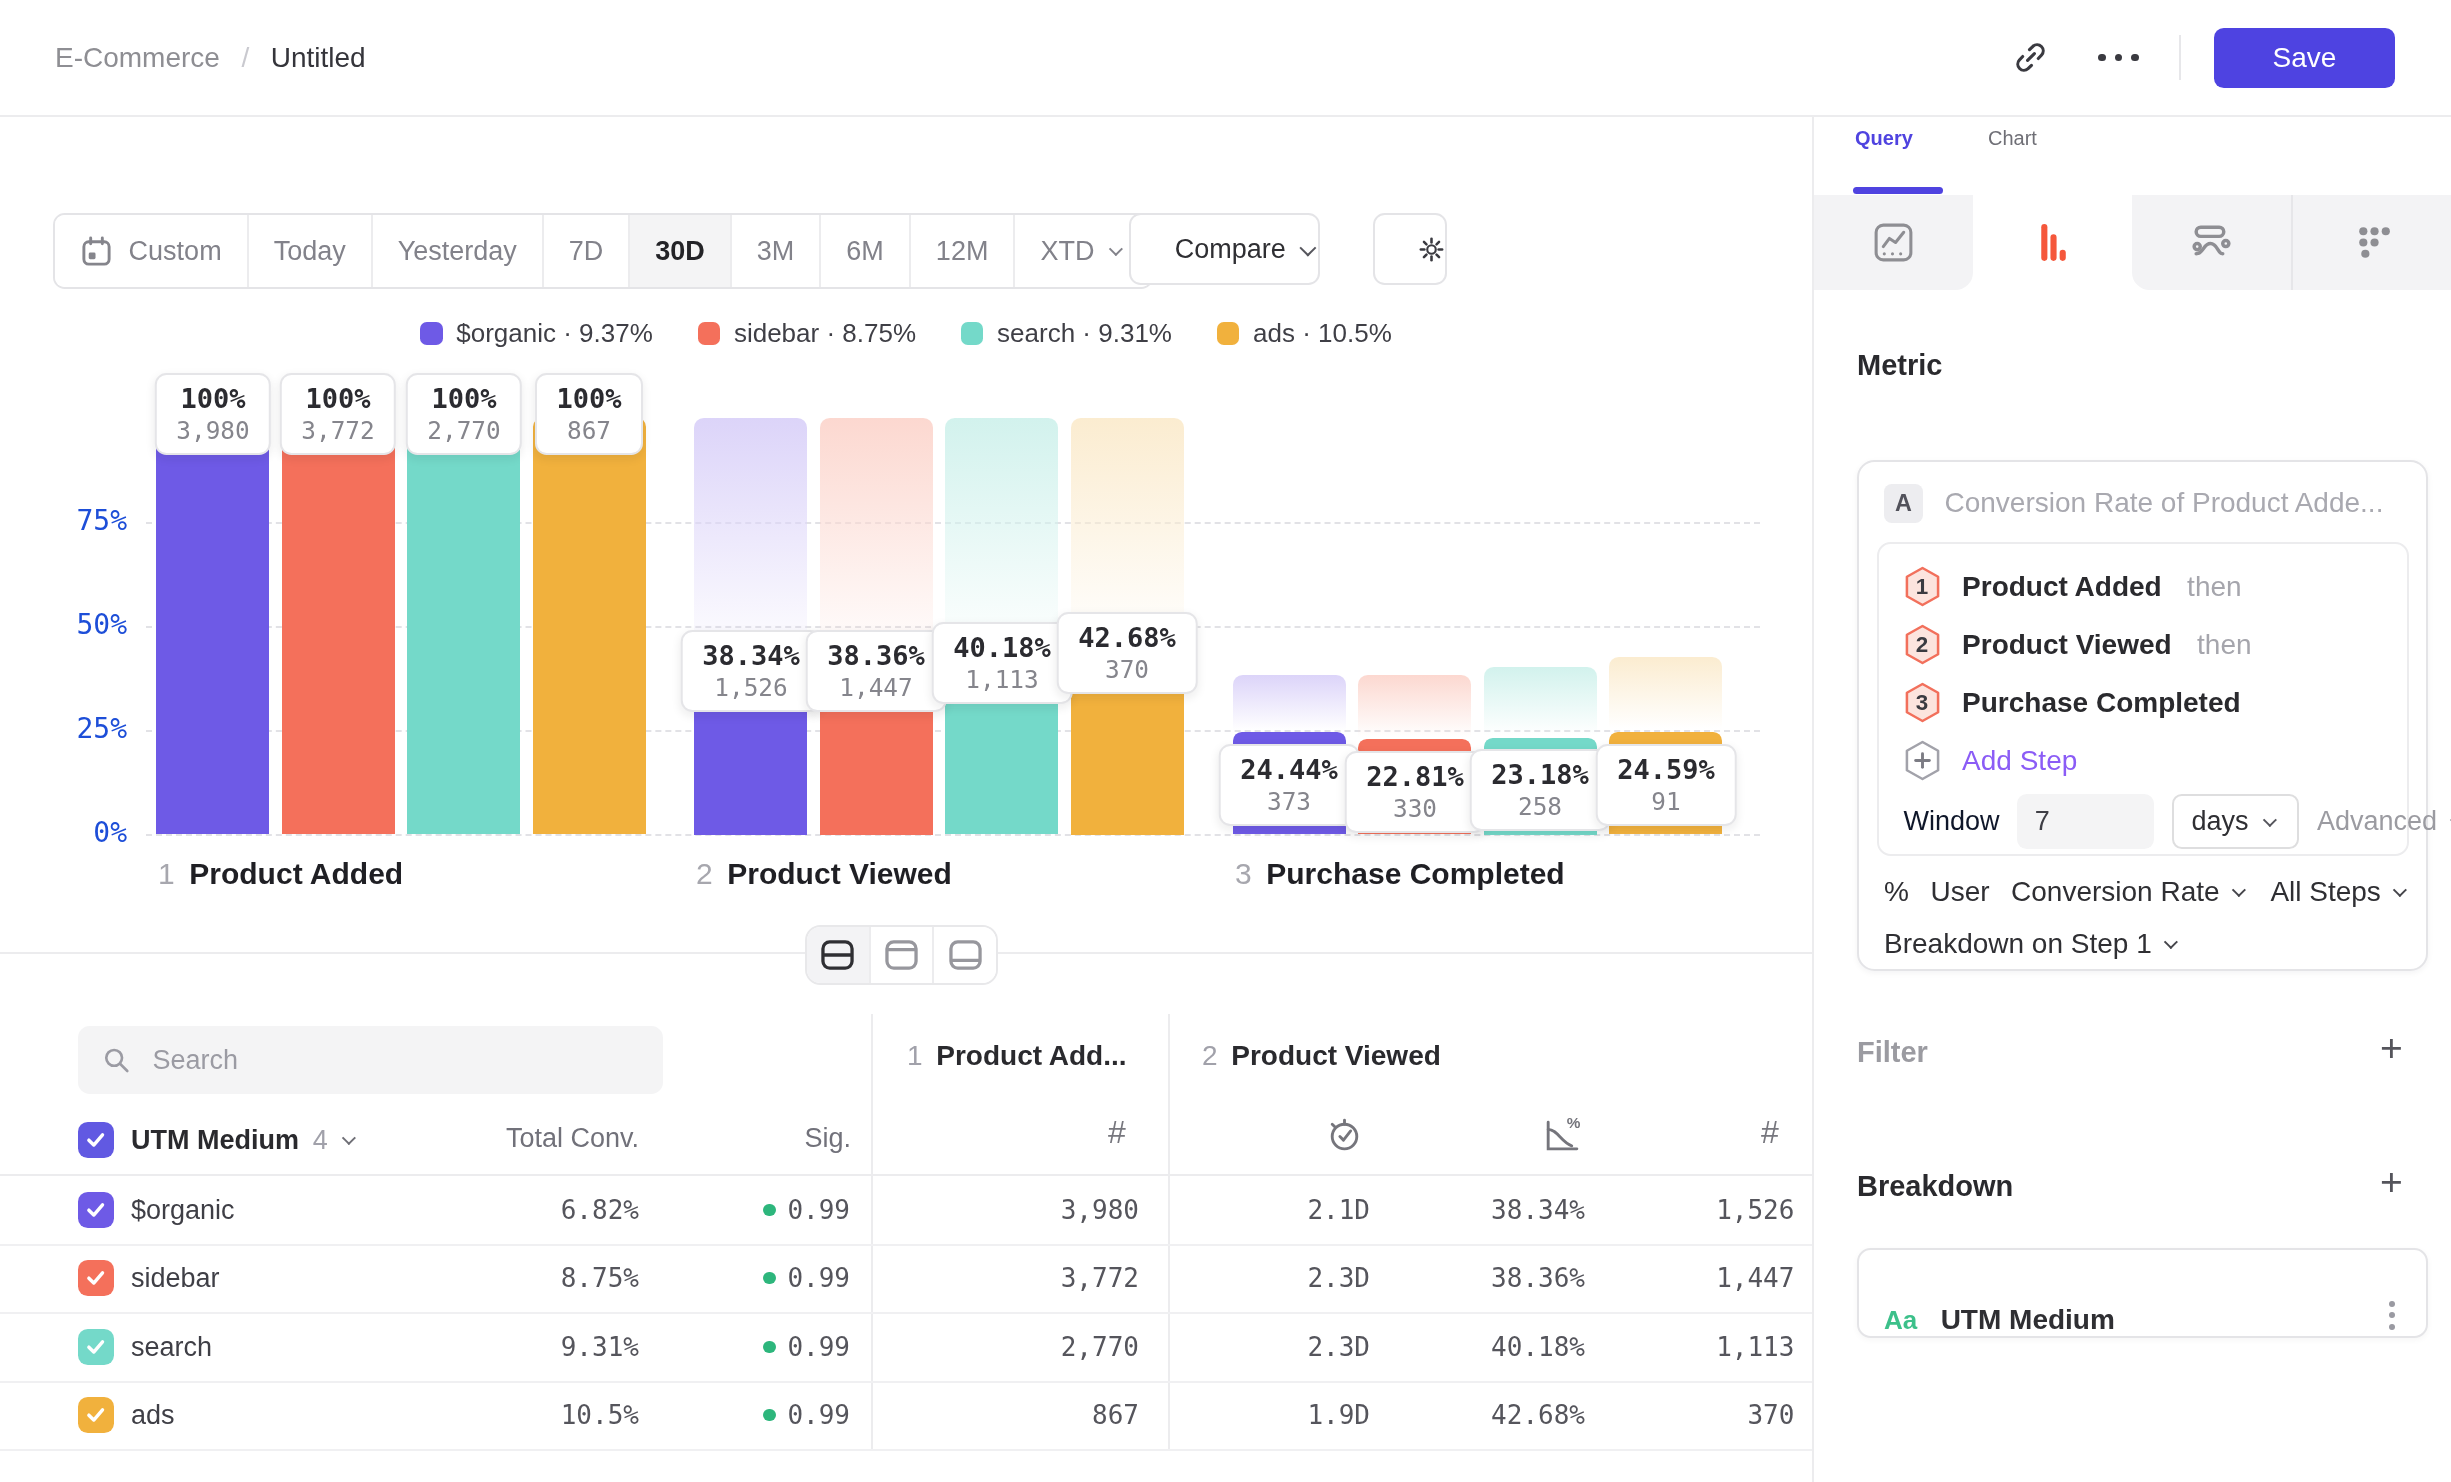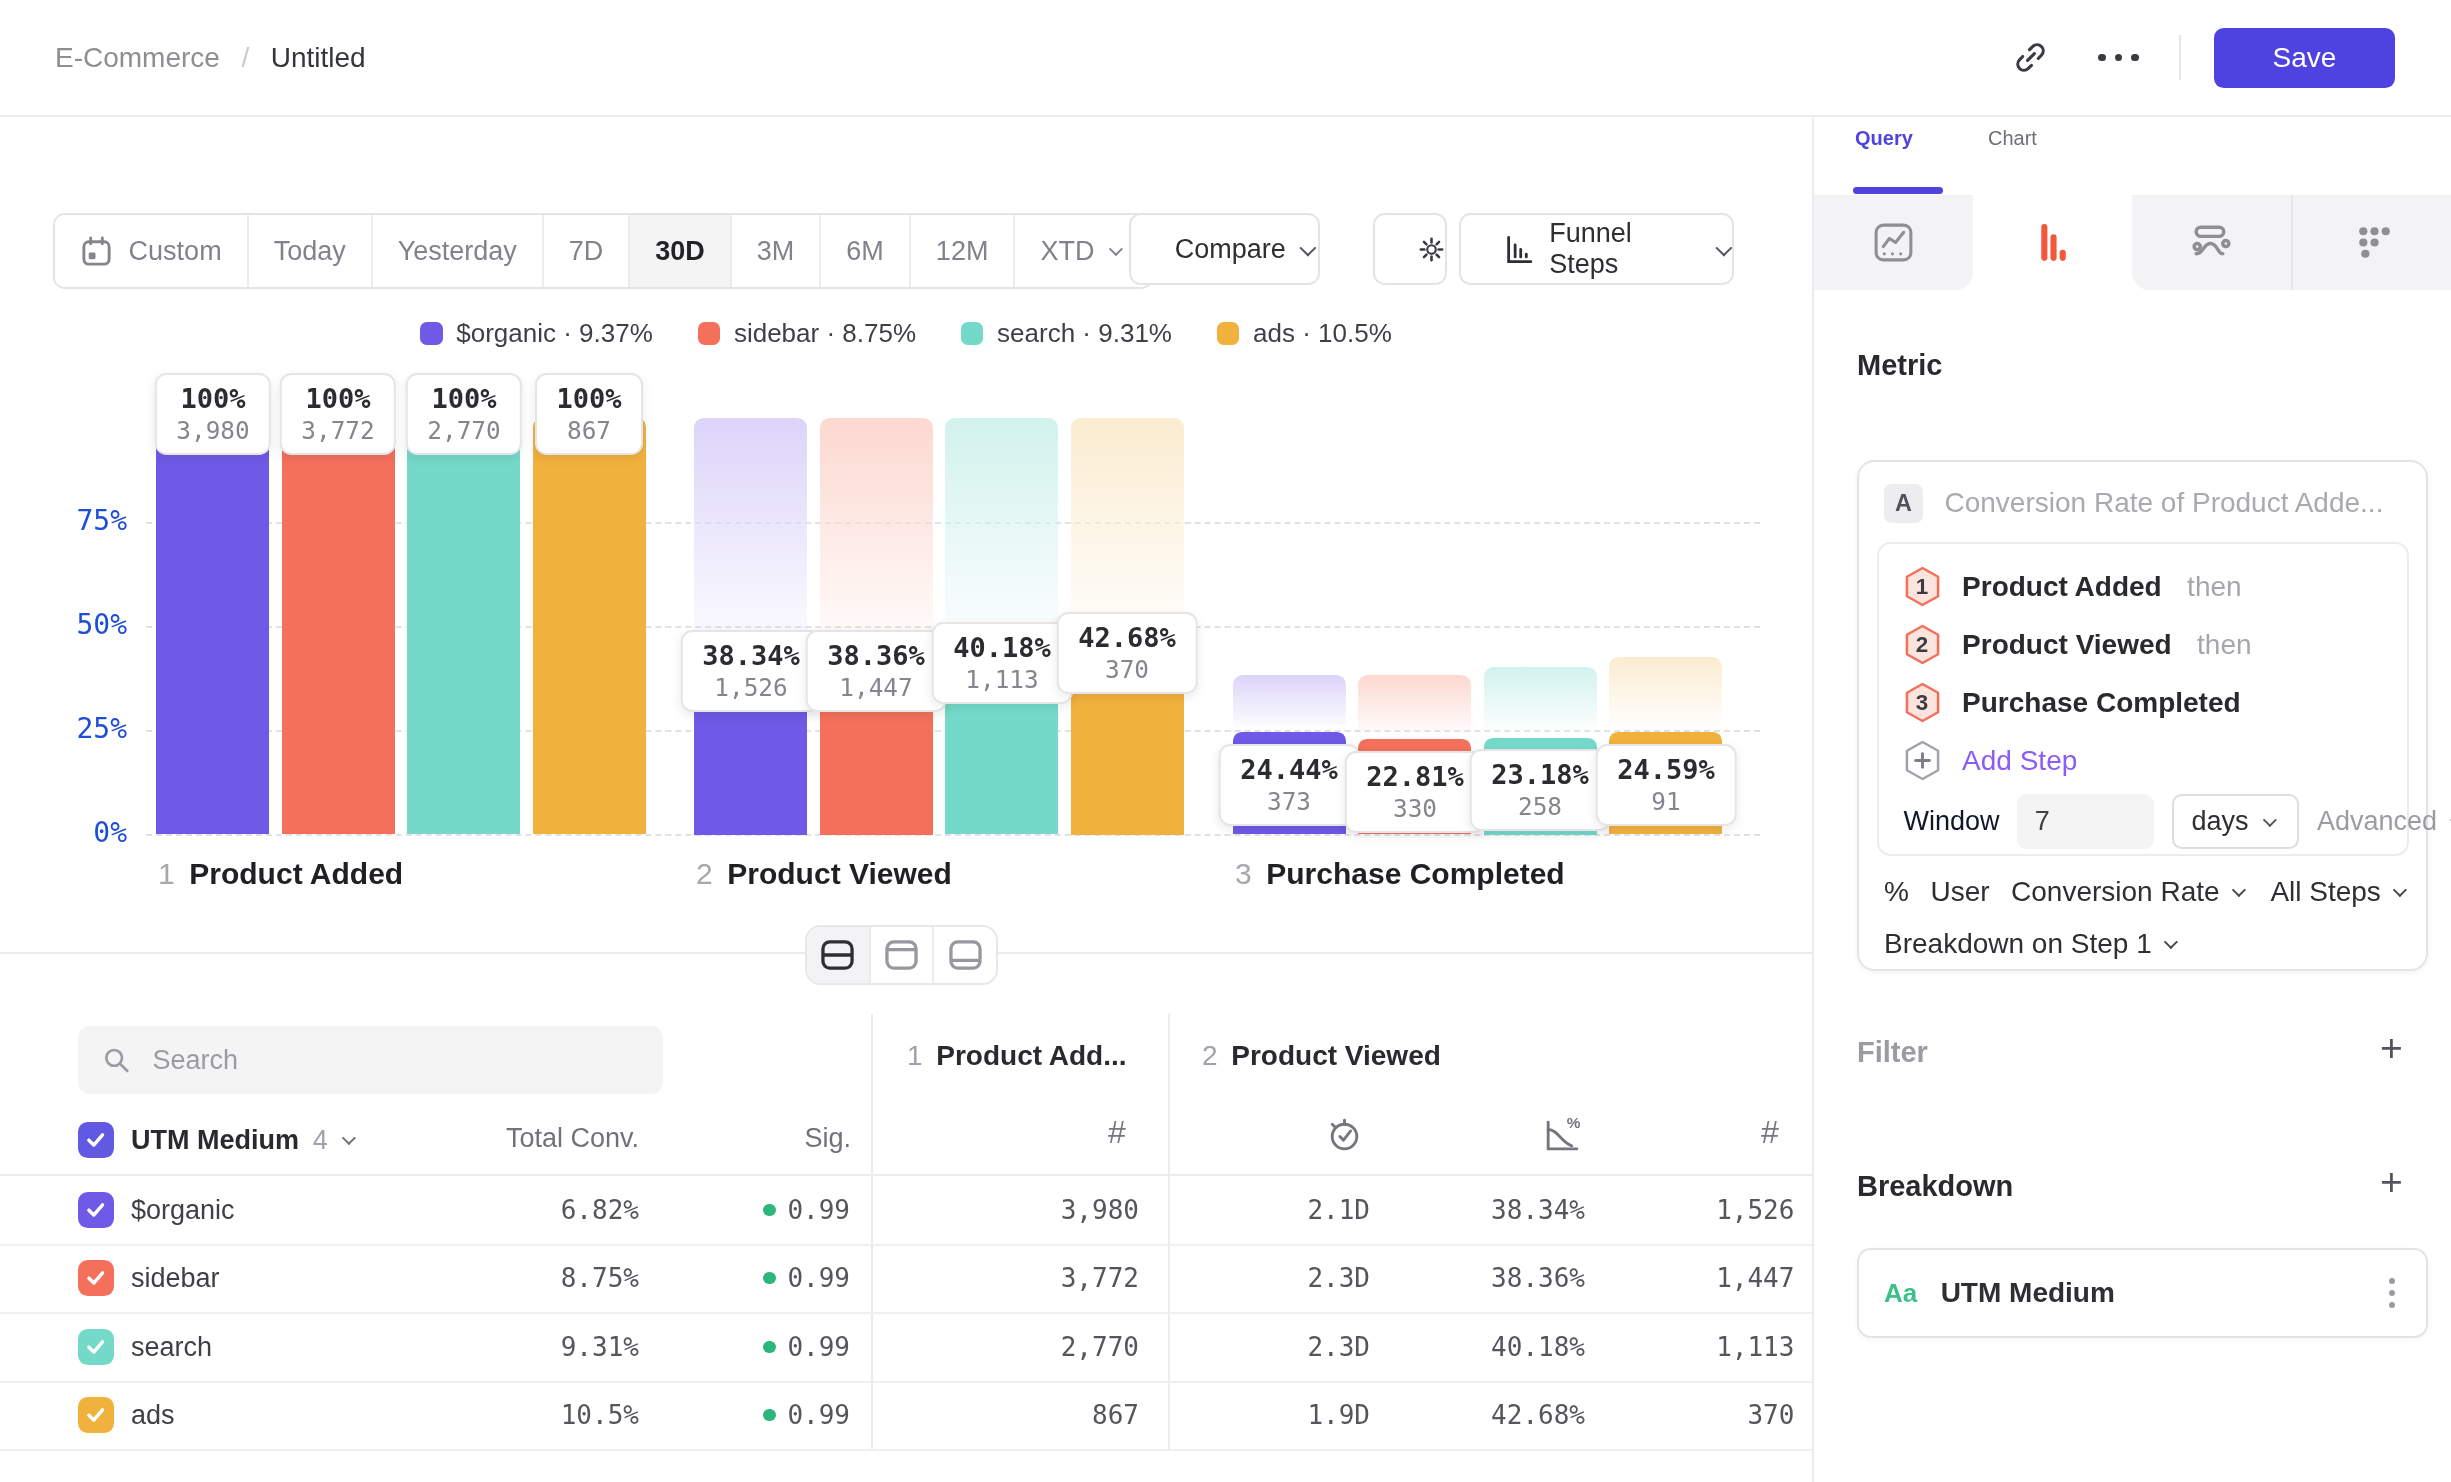--- a/index.html
+++ b/index.html
@@ -99,21 +99,21 @@
   .mstep.addstep .lbl{color:#8b5cf6;font-weight:500;}
   .winrow{display:flex;align-items:center;height:60px;gap:17.6px;margin-top:2px;}
   .winrow .wl{font-size:27px;color:#0f172a;}
   .win-input{width:137px;height:55px;background:#f4f4f5;border:none;border-radius:9.8px;font-size:27px;color:#3f3f46;padding:0 17.6px;box-sizing:border-box;font-family:"Liberation Sans",sans-serif;outline:none;}
   .days-dd{height:55px;border:2px solid #dededf;border-radius:9.8px;display:flex;align-items:center;gap:13.7px;padding:0 17.6px;font-size:27px;color:#2f2f33;cursor:pointer;box-sizing:border-box;}
   .adv{margin-left:auto;margin-right:23.4px;display:flex;align-items:center;gap:11.7px;font-size:27px;color:#9b9ba1;cursor:pointer;}
   .measure-row{position:absolute;left:25px;top:414px;display:flex;align-items:center;gap:21.5px;font-size:28px;color:#2f2f33;}
   .measure-row .dd{display:flex;align-items:center;gap:11.7px;cursor:pointer;}
   .bos-row{position:absolute;left:25px;top:466px;display:flex;align-items:center;gap:11.7px;font-size:28px;color:#2f2f33;cursor:pointer;}
   .plus{font-size:39px;color:#55555c;line-height:1;cursor:pointer;font-weight:300;}
-  .bd-card{position:absolute;left:1857px;top:1248px;width:571px;height:90px;border:2px solid #e4e4e7;border-radius:13.7px;box-sizing:border-box;display:flex;align-items:center;padding:0 25px;gap:23.4px;background:#fff;box-shadow:0 2px 5.9px rgba(23,23,30,.04);}
+  .bd-card{position:absolute;left:1857px;top:1248px;width:571px;height:90px;border:2px solid #e4e4e7;border-radius:13.7px;box-sizing:border-box;display:flex;align-items:flex-end;padding:0 25px;gap:23.4px;background:#fff;box-shadow:0 2px 5.9px rgba(23,23,30,.04);}
   .aa{font-size:26px;font-weight:700;color:#3cc08a;}
   .bd-lbl{font-size:28px;font-weight:600;color:#2f2f33;}
   .kebab{margin-left:auto;display:flex;flex-direction:column;gap:5.9px;cursor:pointer;padding:5.9px;}
   .kebab i{width:5.9px;height:5.9px;border-radius:50%;background:#9a9aa2;}
 </style>
 </head>
 <body>
 
 <div class="app">
 
@@ -176,30 +176,20 @@
         <line x1="29" y1="19" x2="34" y2="19"></line>
           <line x1="26.1" y1="26.1" x2="29.6" y2="29.6"></line>
         <line x1="19" y1="29" x2="19" y2="34"></line>
           <line x1="11.9" y1="26.1" x2="8.4" y2="29.6"></line>
         <line x1="9" y1="19" x2="4" y2="19"></line>
           <line x1="11.9" y1="11.9" x2="8.4" y2="8.4"></line>
         <line x1="19" y1="9" x2="19" y2="4"></line>
           <line x1="26.1" y1="11.9" x2="29.6" y2="8.4"></line>
       </g>
     </svg>
-  </div>
-  <div class="tbtn" style="left:1459px;width:275px;">
-    <svg width="33" height="33" viewBox="0 0 34 34" fill="none" stroke="#2f2f33" stroke-width="3" stroke-linecap="round">
-      <path d="M5 4 V30 H29"></path>
-      <line x1="12" y1="12" x2="12" y2="25"></line>
-        <line x1="18" y1="17" x2="18" y2="25"></line>
-        <line x1="24" y1="22" x2="24" y2="25"></line>
-    </svg>
-    <span>Funnel Steps</span>
-    <span class="chev" style="color:#55555c;"></span>
   </div>
 
   <div class="legend">
       <div class="lg-item">
         <span class="lg-sw" style="background: rgb(110, 90, 230);"></span>
         <span>$organic · 9.37%</span>
       </div>
       <div class="lg-item">
         <span class="lg-sw" style="background: rgb(244, 112, 91);"></span>
         <span>sidebar · 8.75%</span>

